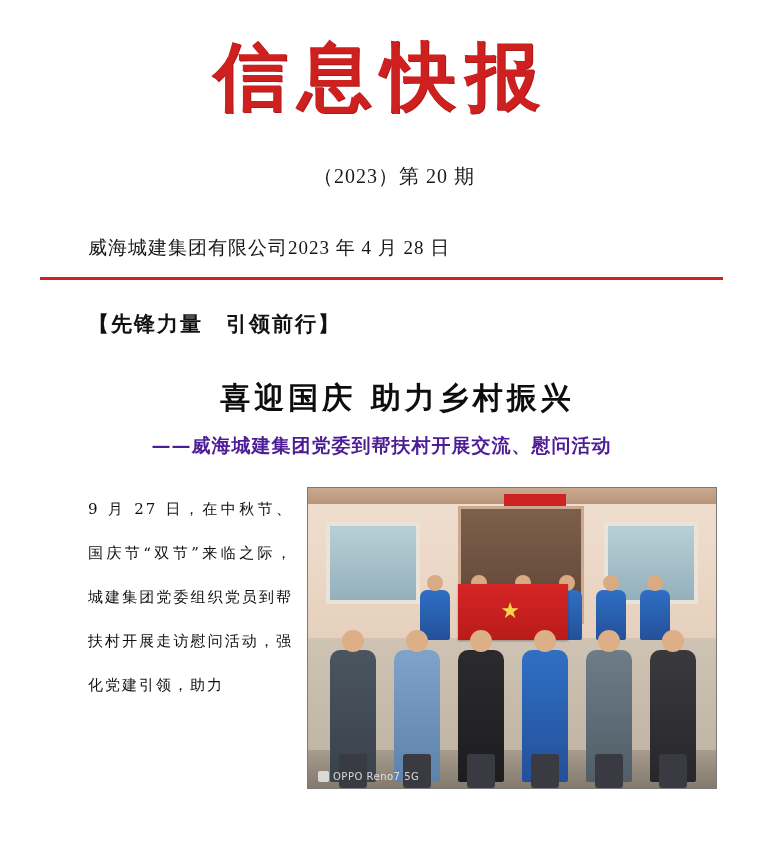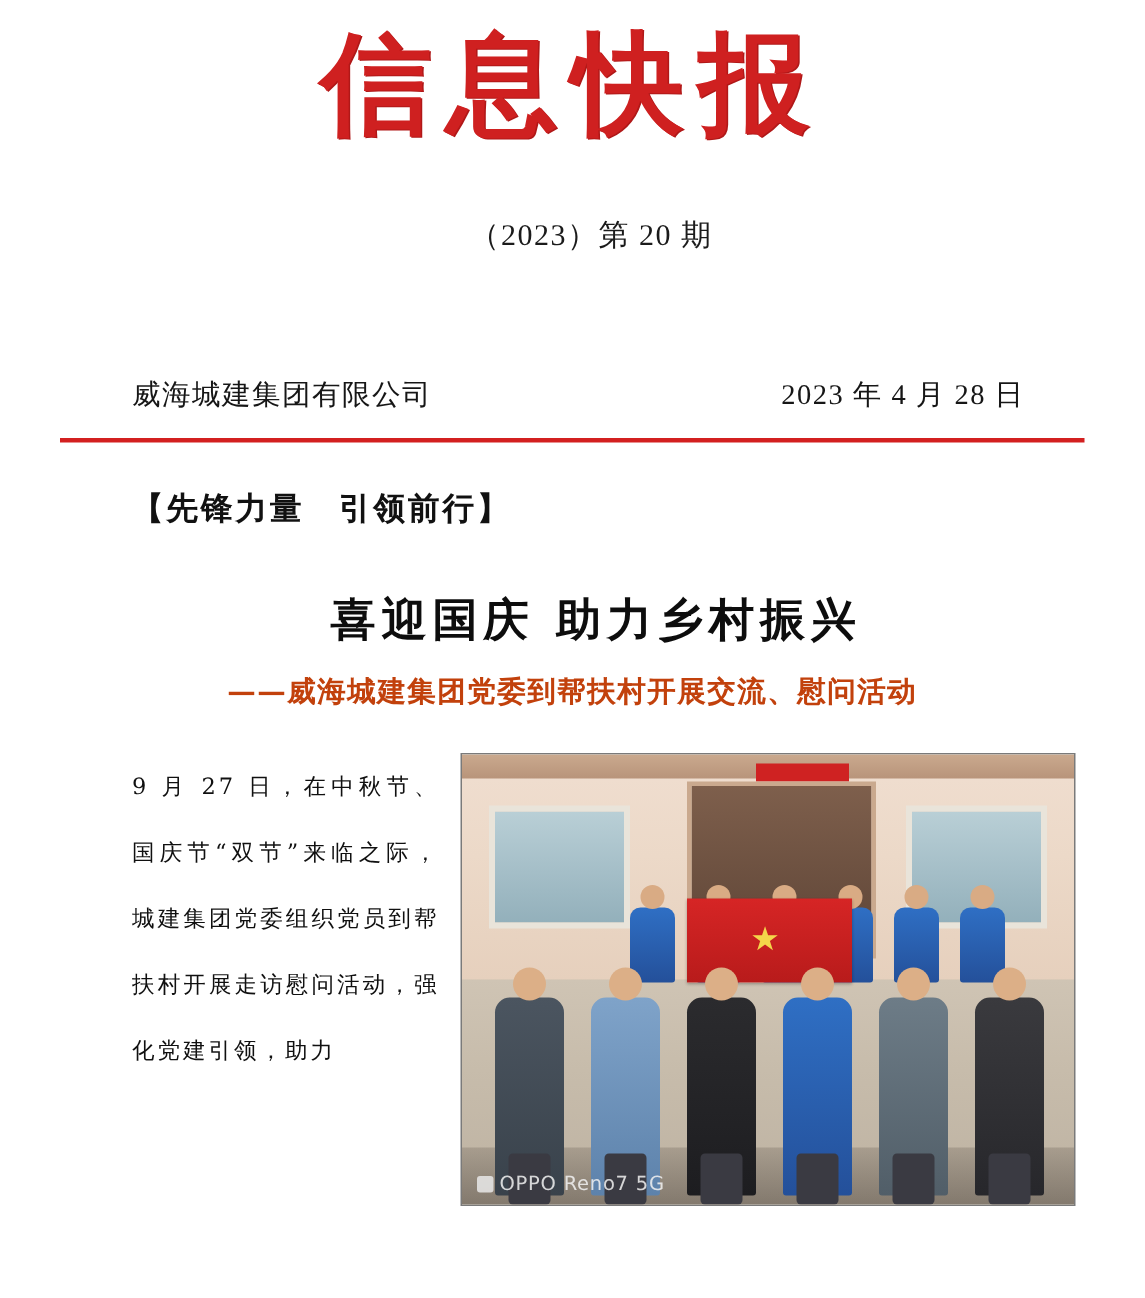--- a/index.html
+++ b/index.html
@@ -18,21 +18,21 @@
   .page {
     width: 763px;
     height: 865px;
     position: relative;
     box-sizing: border-box;
   }
 
   
   .masthead {
     text-align: center;
-    padding-top: 12px;
+    padding-top: 32px;
   }
   .masthead-title {
     font-family: "DejaVu Serif", "Liberation Serif", serif;
     font-weight: bold;
     font-size: 74px;
     letter-spacing: 10px;
     color: #cf2020;
     line-height: 1.2;
     text-shadow: 1px 1px 0 #b01818;
     white-space: nowrap;
@@ -41,24 +41,23 @@
     margin-top: 42px;
     font-size: 20px;
     letter-spacing: 1px;
     color: #1b1b1b;
     font-family: "Liberation Serif", serif;
     margin-left: 25px;
   }
 
   
   .pub-row {
-    margin-top: 80px;
+    margin-top: 45px;
     padding: 0 80px 0 88px;
     display: flex;
-    justify-content: space-between;
     align-items: flex-end;
     font-size: 19px;
     color: #161616;
     letter-spacing: 1px;
   }
   .pub-left { font-family: "DejaVu Serif", serif; }
   .pub-right { font-family: "Liberation Serif", serif; }
 
   .rule {
     margin: 16px 40px 0 40px;
@@ -86,21 +85,21 @@
     color: #0d0d0d;
     font-family: "DejaVu Serif", serif;
     padding-left: 32px;
   }
   .subheadline {
     margin-top: 14px;
     text-align: center;
     font-size: 19px;
     font-weight: bold;
     letter-spacing: 1px;
-    color: #c2410c;
+    color: #4c1d95;
     font-family: "DejaVu Serif", serif;
   }
 
   
   .body-area {
     margin-top: 28px;
     padding: 0 44px 0 88px;
     display: flex;
     align-items: flex-start;
   }
@@ -194,21 +193,21 @@
     border-radius: 50%; background: #dcaf87;
   }
   .ph-front i:after {
     content:""; position: absolute; left: 9px; bottom: -6px; width: 28px; height: 34px;
     background: #3a3a42; border-radius: 3px;
   }
   
   .ph-watermark {
     position: absolute; left: 10px; bottom: 6px;
     font-family: "DejaVu Sans", sans-serif;
-    font-size: 13px; color: #f2f2f2; opacity: .85; letter-spacing: .5px;
+    font-size: 10px; color: #f2f2f2; opacity: .85; letter-spacing: .5px;
     display: flex; align-items: center; gap: 4px;
   }
   .ph-watermark .wm-badge {
     width: 11px; height: 11px; background: #e9e9e9; border-radius: 2px;
     display: inline-block;
   }
 </style>
 </head>
 <body>
 

